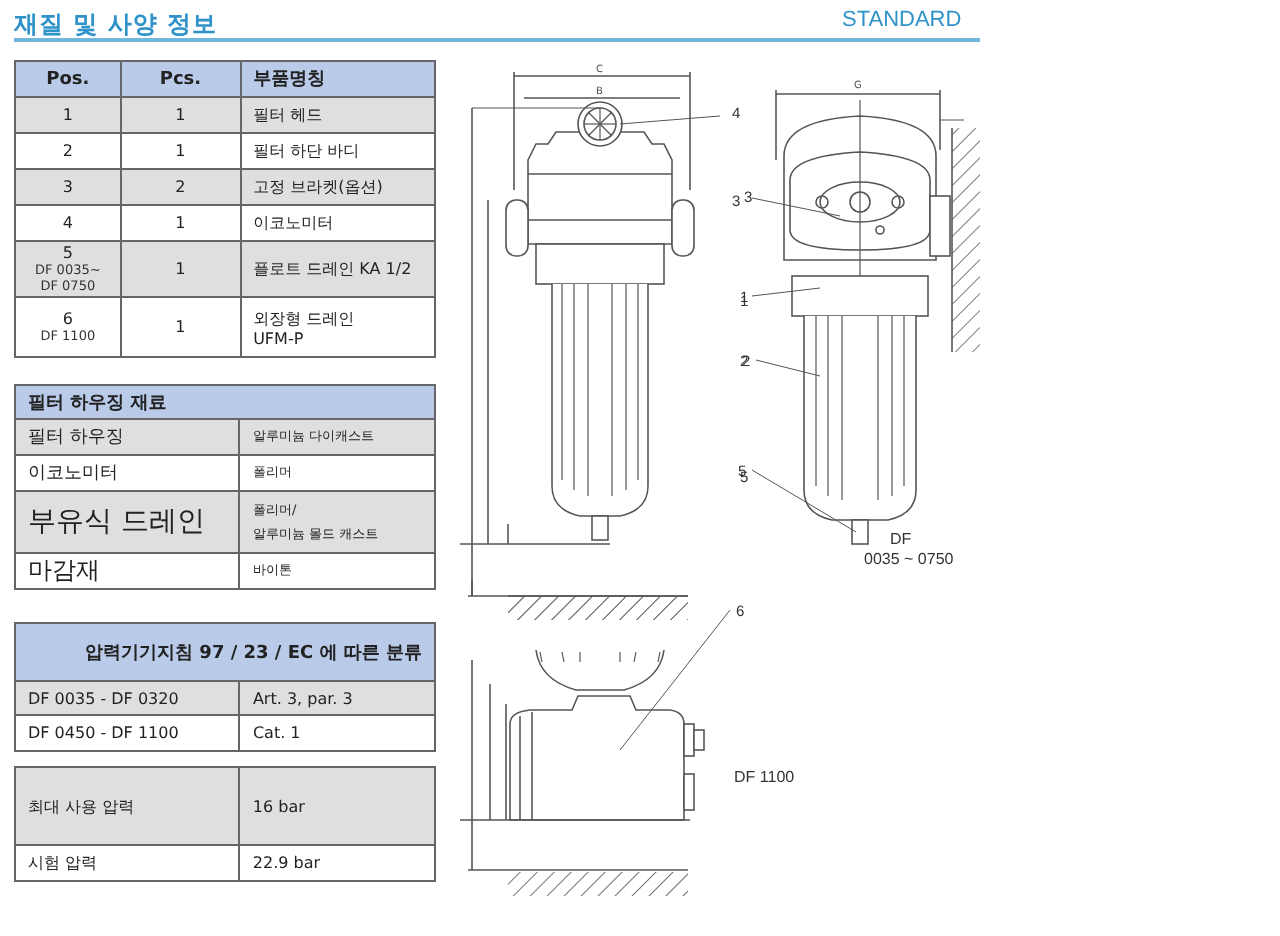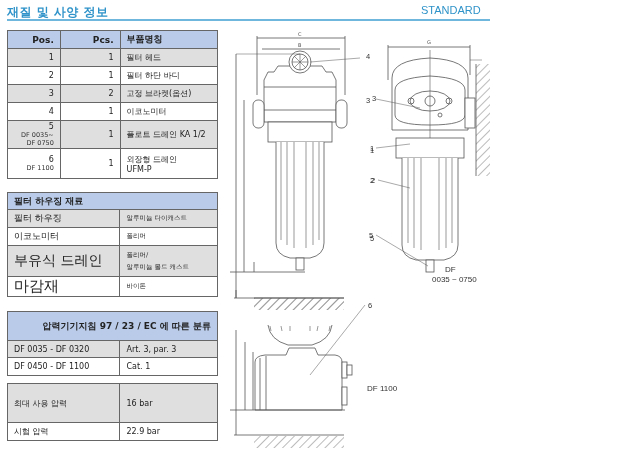--- a/index.html
+++ b/index.html
@@ -7,21 +7,21 @@
          font-family: "DejaVu Sans", "Liberation Sans", sans-serif; color: #222; }
   .section-title { position: absolute; left: 7px; top: 4px; font-size: 12px; font-weight: bold; color: #2f93c9; letter-spacing: 0.5px; }
   .badge { position: absolute; left: 421px; top: 4px; font-size: 11px; font-weight: normal; color: #2f93c9; font-family: "Liberation Sans", sans-serif; }
   .title-rule { position: absolute; left: 7px; top: 19px; width: 483px; height: 2px; background: #6fb7dd; }
 
   table { position: absolute; left: 7px; width: 211px; border-collapse: collapse; border: 1.5px solid #555; font-size: 8px; }
   td, th { border: 1px solid #666; padding: 0 6px; vertical-align: middle; }
   th { background: #b9cbe8; font-weight: bold; font-size: 9px; }
   .grey td { background: #dfdfdf; }
   .white td { background: #ffffff; }
-  .c { text-align: right; }
+  .c { text-align: center; }
   .sub { font-size: 6.5px; line-height: 8px; color: #333; }
   .small { font-size: 6.5px; margin-top: 32px; }
   .b { font-weight: normal; }
 
   #t1 { top: 30px; }
   #t1 th { height: 18px; }
   #t1 th.ko { text-align: left; }
   #t2 { top: 192px; }
   #t2 th { text-align: left; height: 17px; }
   #t3 { top: 311px; }
@@ -111,21 +111,21 @@
     <td class="small b">폴리머</td>
   </tr>
   <tr class="grey" style="height:31px">
     <td class="b" style="font-size:14px">부유식 드레인</td>
     <td class="small b">
       <div>폴리머/</div>
       <div style="margin-top:3px">알루미늄 몰드 캐스트</div>
     </td>
   </tr>
   <tr class="white" style="height:17px">
-    <td class="b" style="font-size:15px">마감재</td>
+    <td class="b" style="font-size:12px">마감재</td>
     <td class="small b">바이톤</td>
   </tr>
 </tbody>
   </table>
 
 <table id="t3">
   <colgroup>
       <col style="width:113px">
       <col style="width:98px">
     </colgroup>

